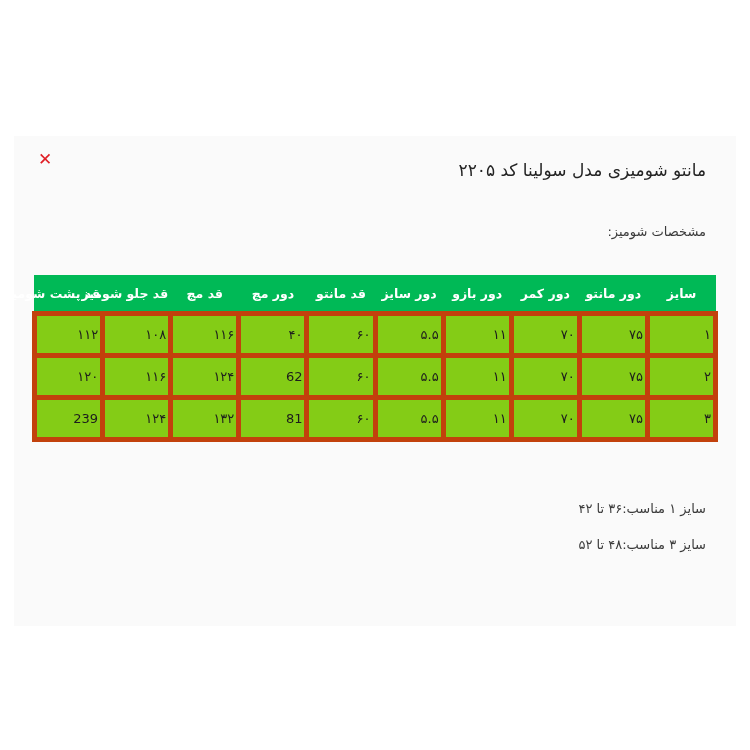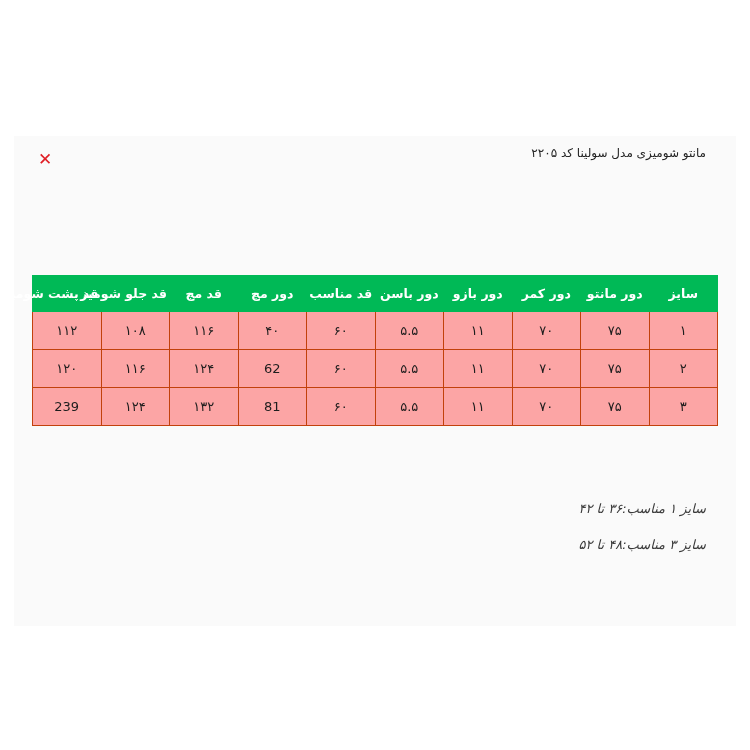--- a/index.html
+++ b/index.html
@@ -43,24 +43,24 @@
     line-height: 1;
     background: transparent;
     border: none;
     cursor: pointer;
     padding: 0;
     font-family: "DejaVu Sans", "Liberation Sans", sans-serif;
   }
   .title {
     position: absolute;
     right: 30px;
-    top: 10px;
+    top: 24px;
     width: 660px;
     text-align: right;
-    font-size: 12px;
+    font-size: 17px;
     color: #232323;
     font-weight: normal;
     direction: rtl;
   }
   .subtitle {
     position: absolute;
     right: 30px;
     top: 88px;
     width: 660px;
     text-align: right;
@@ -85,66 +85,65 @@
     color: #ffffff;
     font-size: 12.5px;
     font-weight: bold;
     padding: 10px 2px;
     border: 1px solid #00b956;
     text-align: center;
     white-space: nowrap;
     line-height: 1.2;
   }
   table.size-table td {
-    border: 1px solid #c2410c;
-    text-align: center;
+    border: 5px solid #c2410c;
     font-size: 13px;
     color: #1d1d1d;
     padding: 10px 2px;
-    background: #fca5a5;
+    background: #84cc16;
     height: 17px;
   }
   .notes {
     position: absolute;
     right: 30px;
     top: 365px;
     width: 660px;
     text-align: right;
     direction: rtl;
   }
   .notes div {
     font-size: 13px;
     color: #3a3a3a;
     margin-bottom: 20px;
     line-height: 1.2;
-    font-style: italic;
   }
   .notes div:last-child { margin-bottom: 12px; }
 </style>
 </head>
 <body>
 
 <div class="page">
   <div class="modal">
 
     <button class="close-btn">✕</button>
 
     <div class="title">مانتو شومیزی مدل سولینا کد ۲۲۰۵</div>
 
+    <div class="subtitle">مشخصات شومیز:</div>
 
     <div class="table-wrap">
       <table class="size-table">
         <thead>
           <tr>
             <th>سایز</th>
             <th>دور مانتو</th>
             <th>دور کمر</th>
             <th>دور بازو</th>
-            <th>دور باسن</th>
-            <th>قد مناسب</th>
+            <th>دور سایز</th>
+            <th>قد مانتو</th>
             <th>دور مچ</th>
             <th>قد مچ</th>
             <th>قد جلو شومیز</th>
             <th>قد پشت شومیز</th>
           </tr>
         </thead>
         <tbody>
           <tr>
             <td>۱</td>
             <td>۷۵</td>

